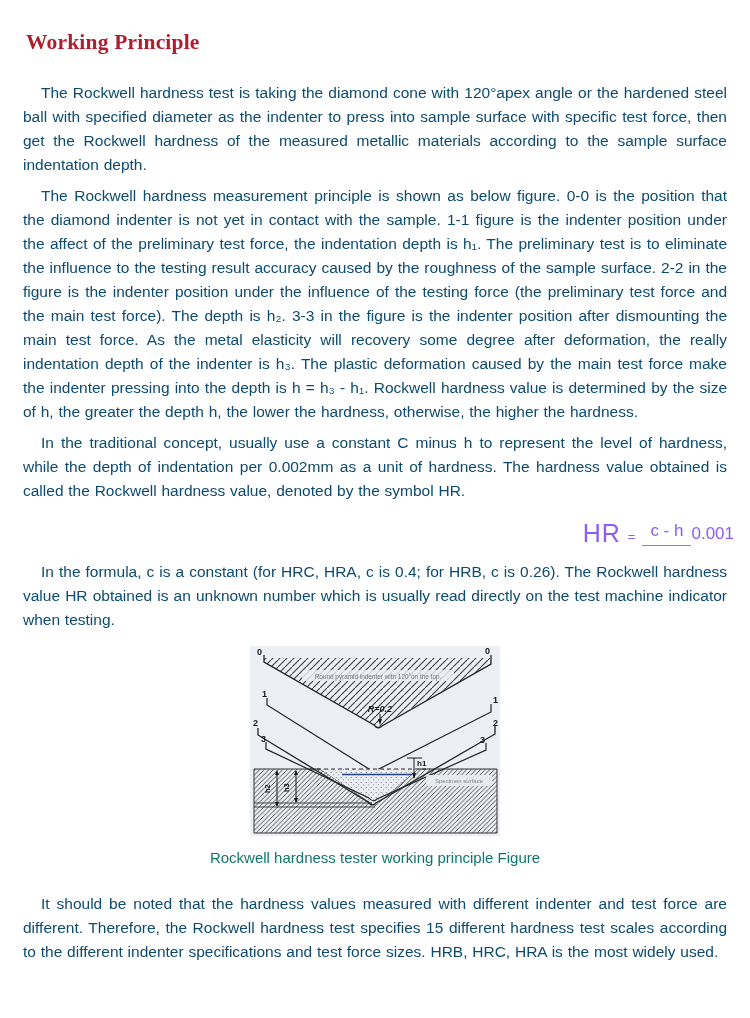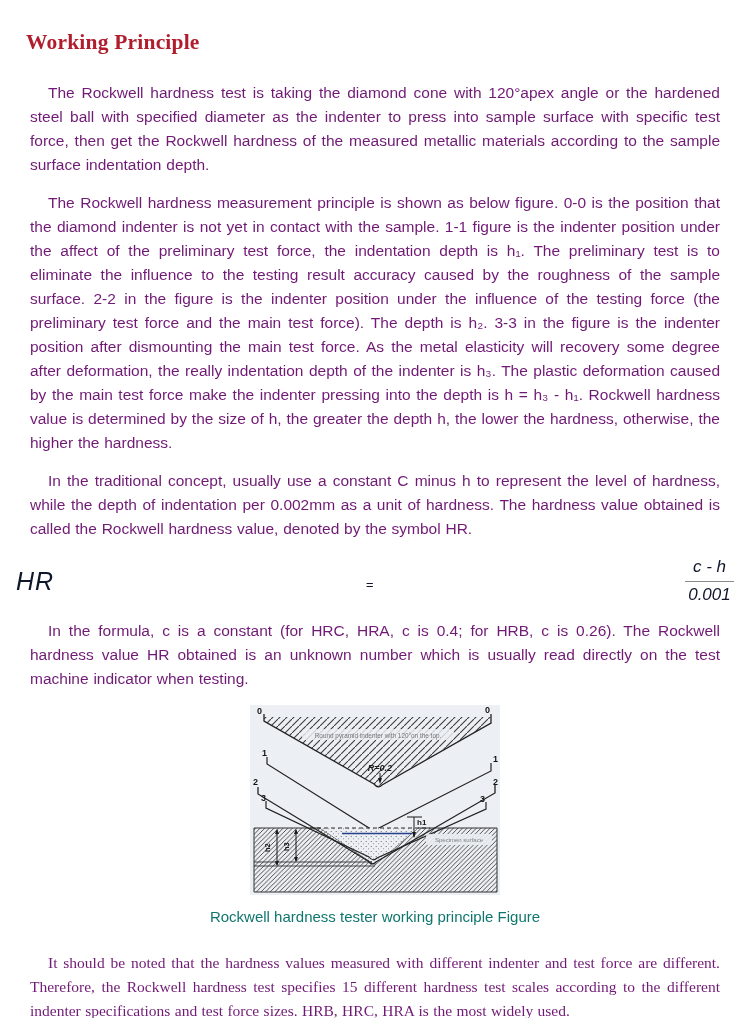--- a/index.html
+++ b/index.html
@@ -7,38 +7,38 @@
     width:750px;height:1018px;background:#ffffff;overflow:hidden;
     font-family:"Liberation Sans",sans-serif;
   }
   .page{padding:30px 16px 0 16px;box-sizing:border-box;}
   .page-title{
     font-family:"Liberation Serif",serif;
     font-weight:bold;font-size:21.5px;letter-spacing:0.2px;
     color:#b01e2e;margin:0 0 26px 10px;
   }
   p.body{
-    font-size:15.5px;line-height:24px;color:#701a75;
-    text-align:justify;text-indent:18px;margin:14px;
+    font-size:15.5px;line-height:24px;color:#0c4a6e;
+    text-align:justify;text-indent:18px;margin:7px;
     word-spacing:0.5px;
   }
   .formula{
-    display:flex;justify-content:space-between;align-items:center;
-    color:#0f172a;margin:16px 0 12px 0;font-style:italic;
+    display:flex;justify-content:flex-end;align-items:center;
+    color:#8b5cf6;margin:16px 0 12px 0;
   }
   .f-lhs{font-size:25px;letter-spacing:1px;font-weight:300;}
   .f-eq{font-size:13px;margin:6px 7px 0 7px;}
-  .f-frac{display:inline-flex;flex-direction:column;text-align:center;font-size:17px;}
+  .f-frac{display:inline-flex;flex-direction:row;text-align:center;font-size:17px;}
   .f-num{border-bottom:1.5px solid #8a8a8a;padding:0 8px 4px 8px;}
   .f-den{padding-top:3px;}
   .figure-wrap{width:250px;margin:14px auto 0 auto;}
   .figure-caption{
     text-align:center;color:#0f766e;font-size:15px;line-height:20px;margin:8px 0 0 0;
   }
-  p.closing{margin-top:24px;font-family:Liberation Serif, serif;}
+  p.closing{margin-top:24px;}
   svg text{font-family:"Liberation Sans",sans-serif;}
 </style>
 </head>
 <body>
 
 <div class="page">
 
   <h1 class="page-title">Working Principle</h1>
 
   <p class="body">The Rockwell hardness test is taking the diamond cone with 120°apex angle or the hardened steel ball with specified diameter as the indenter to press into sample surface with specific test force, then get the Rockwell hardness of the measured metallic materials according to the sample surface indentation depth.</p>

